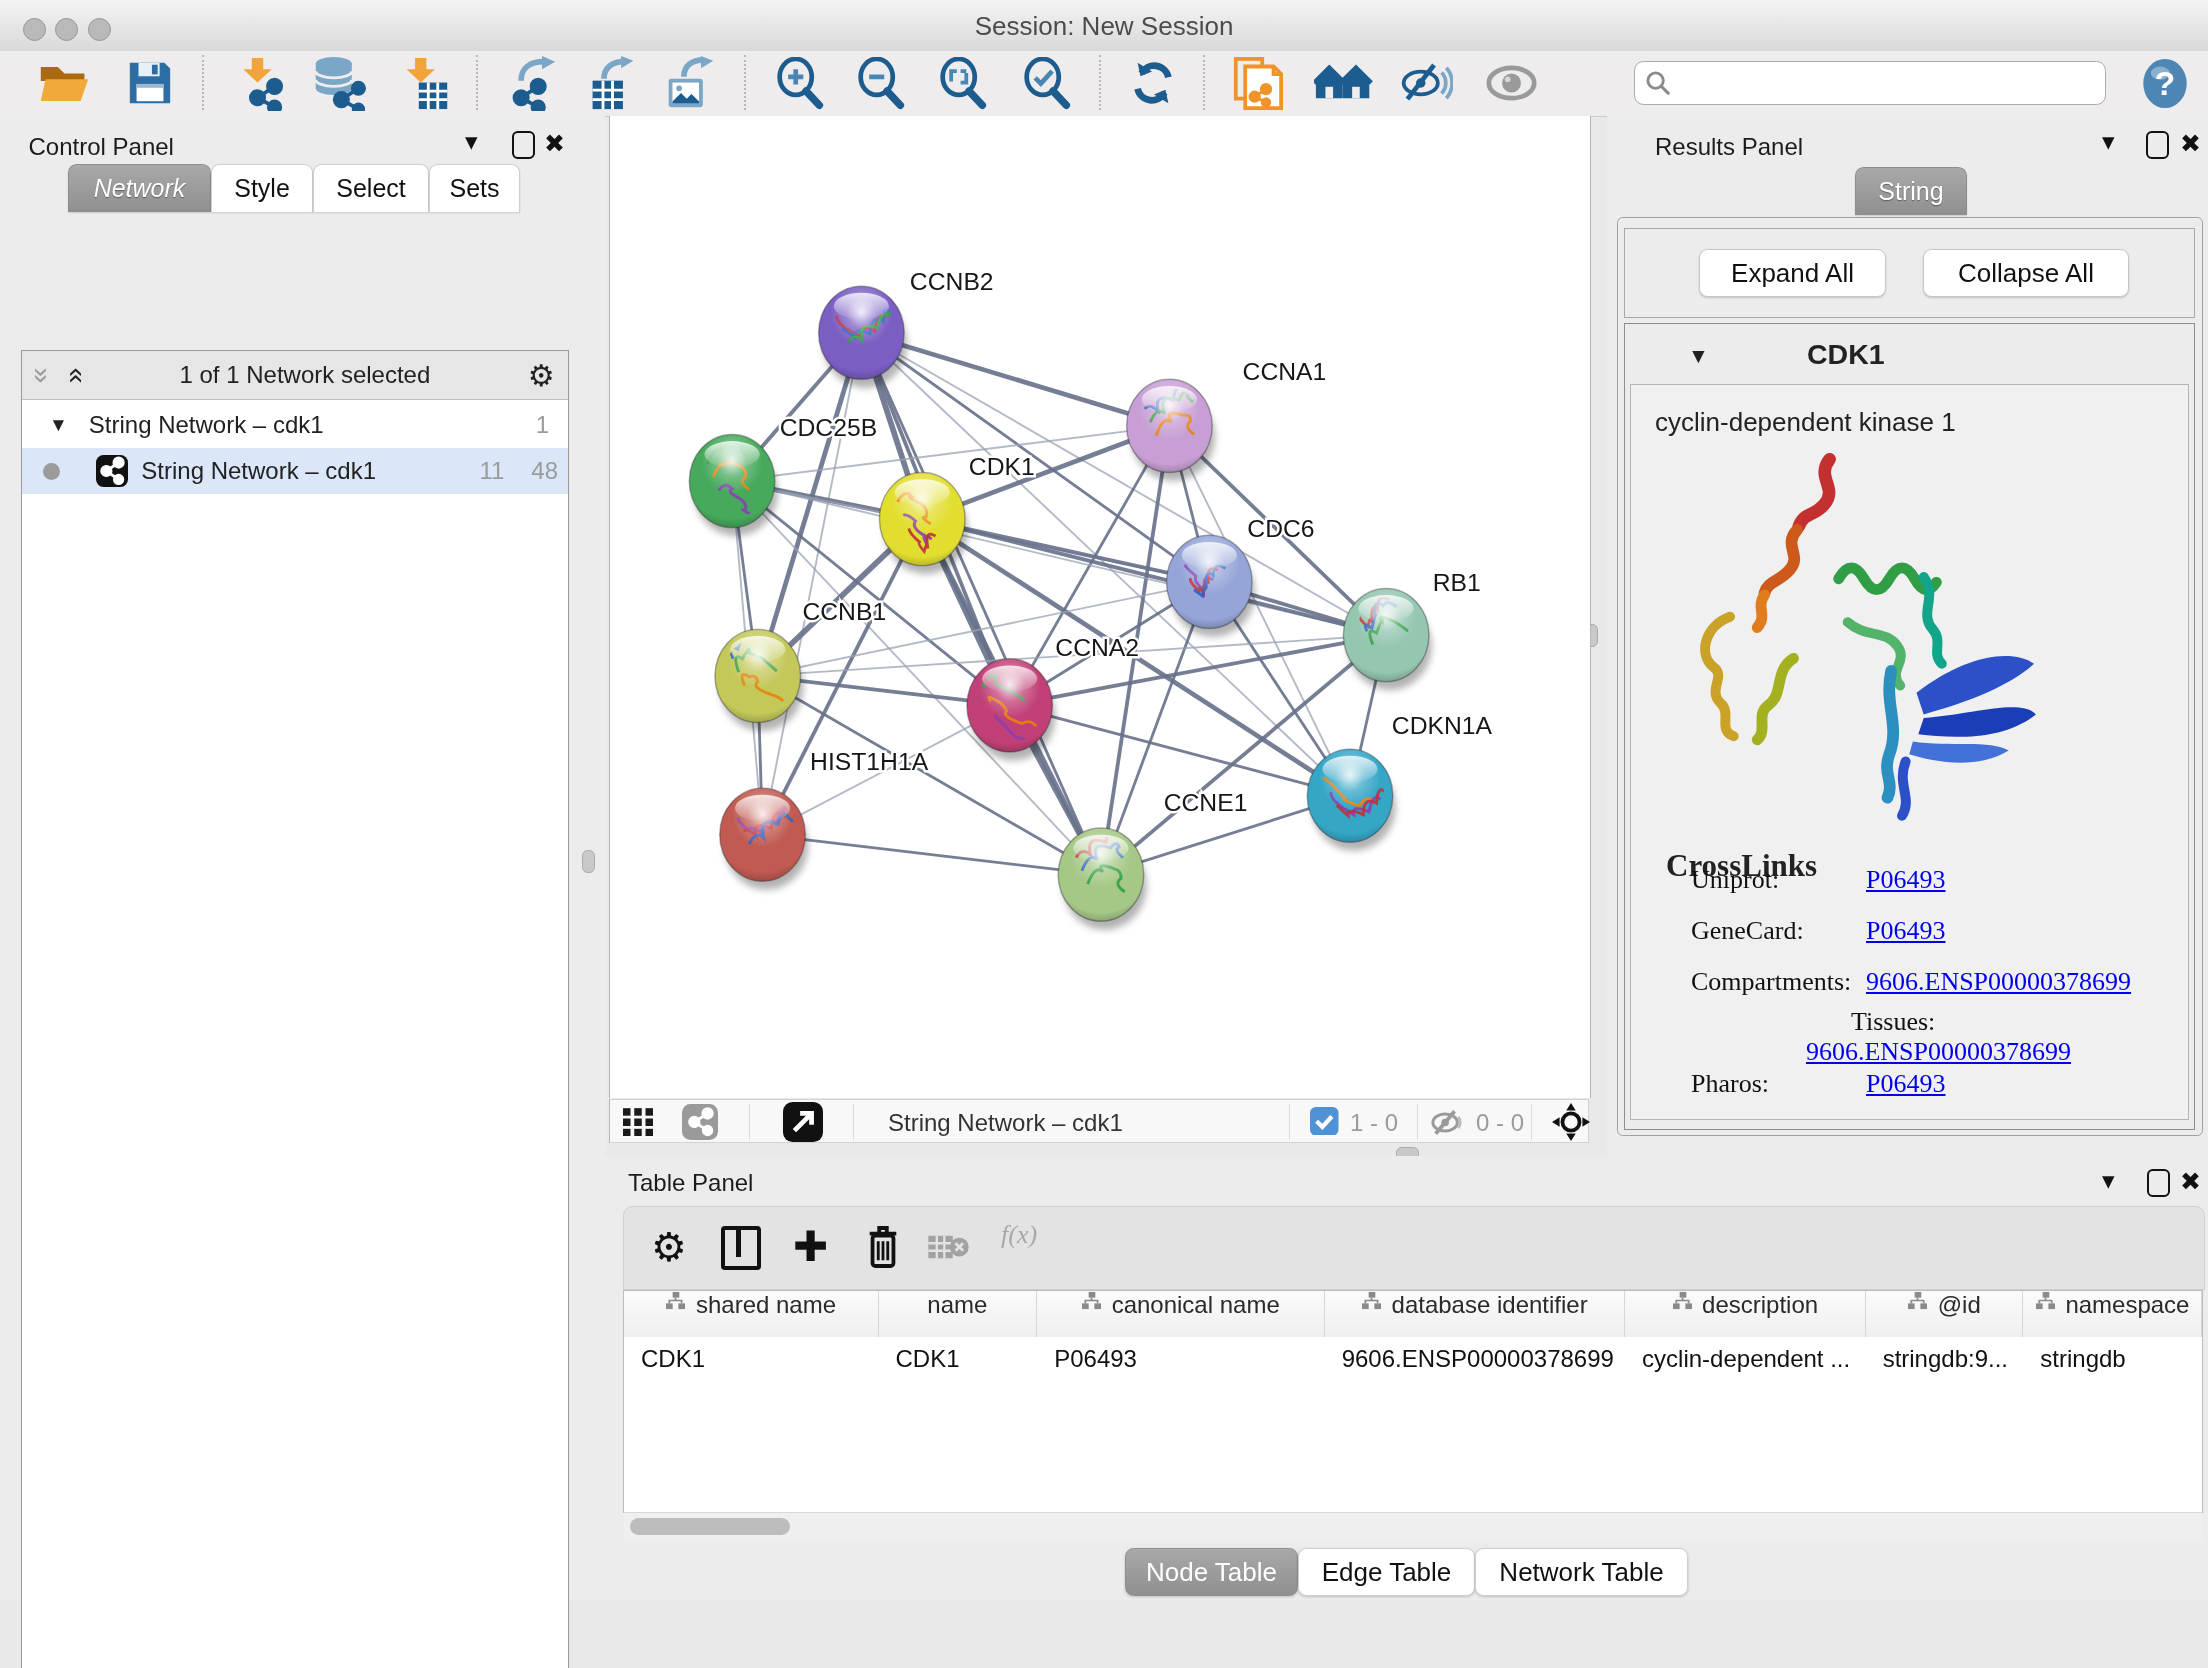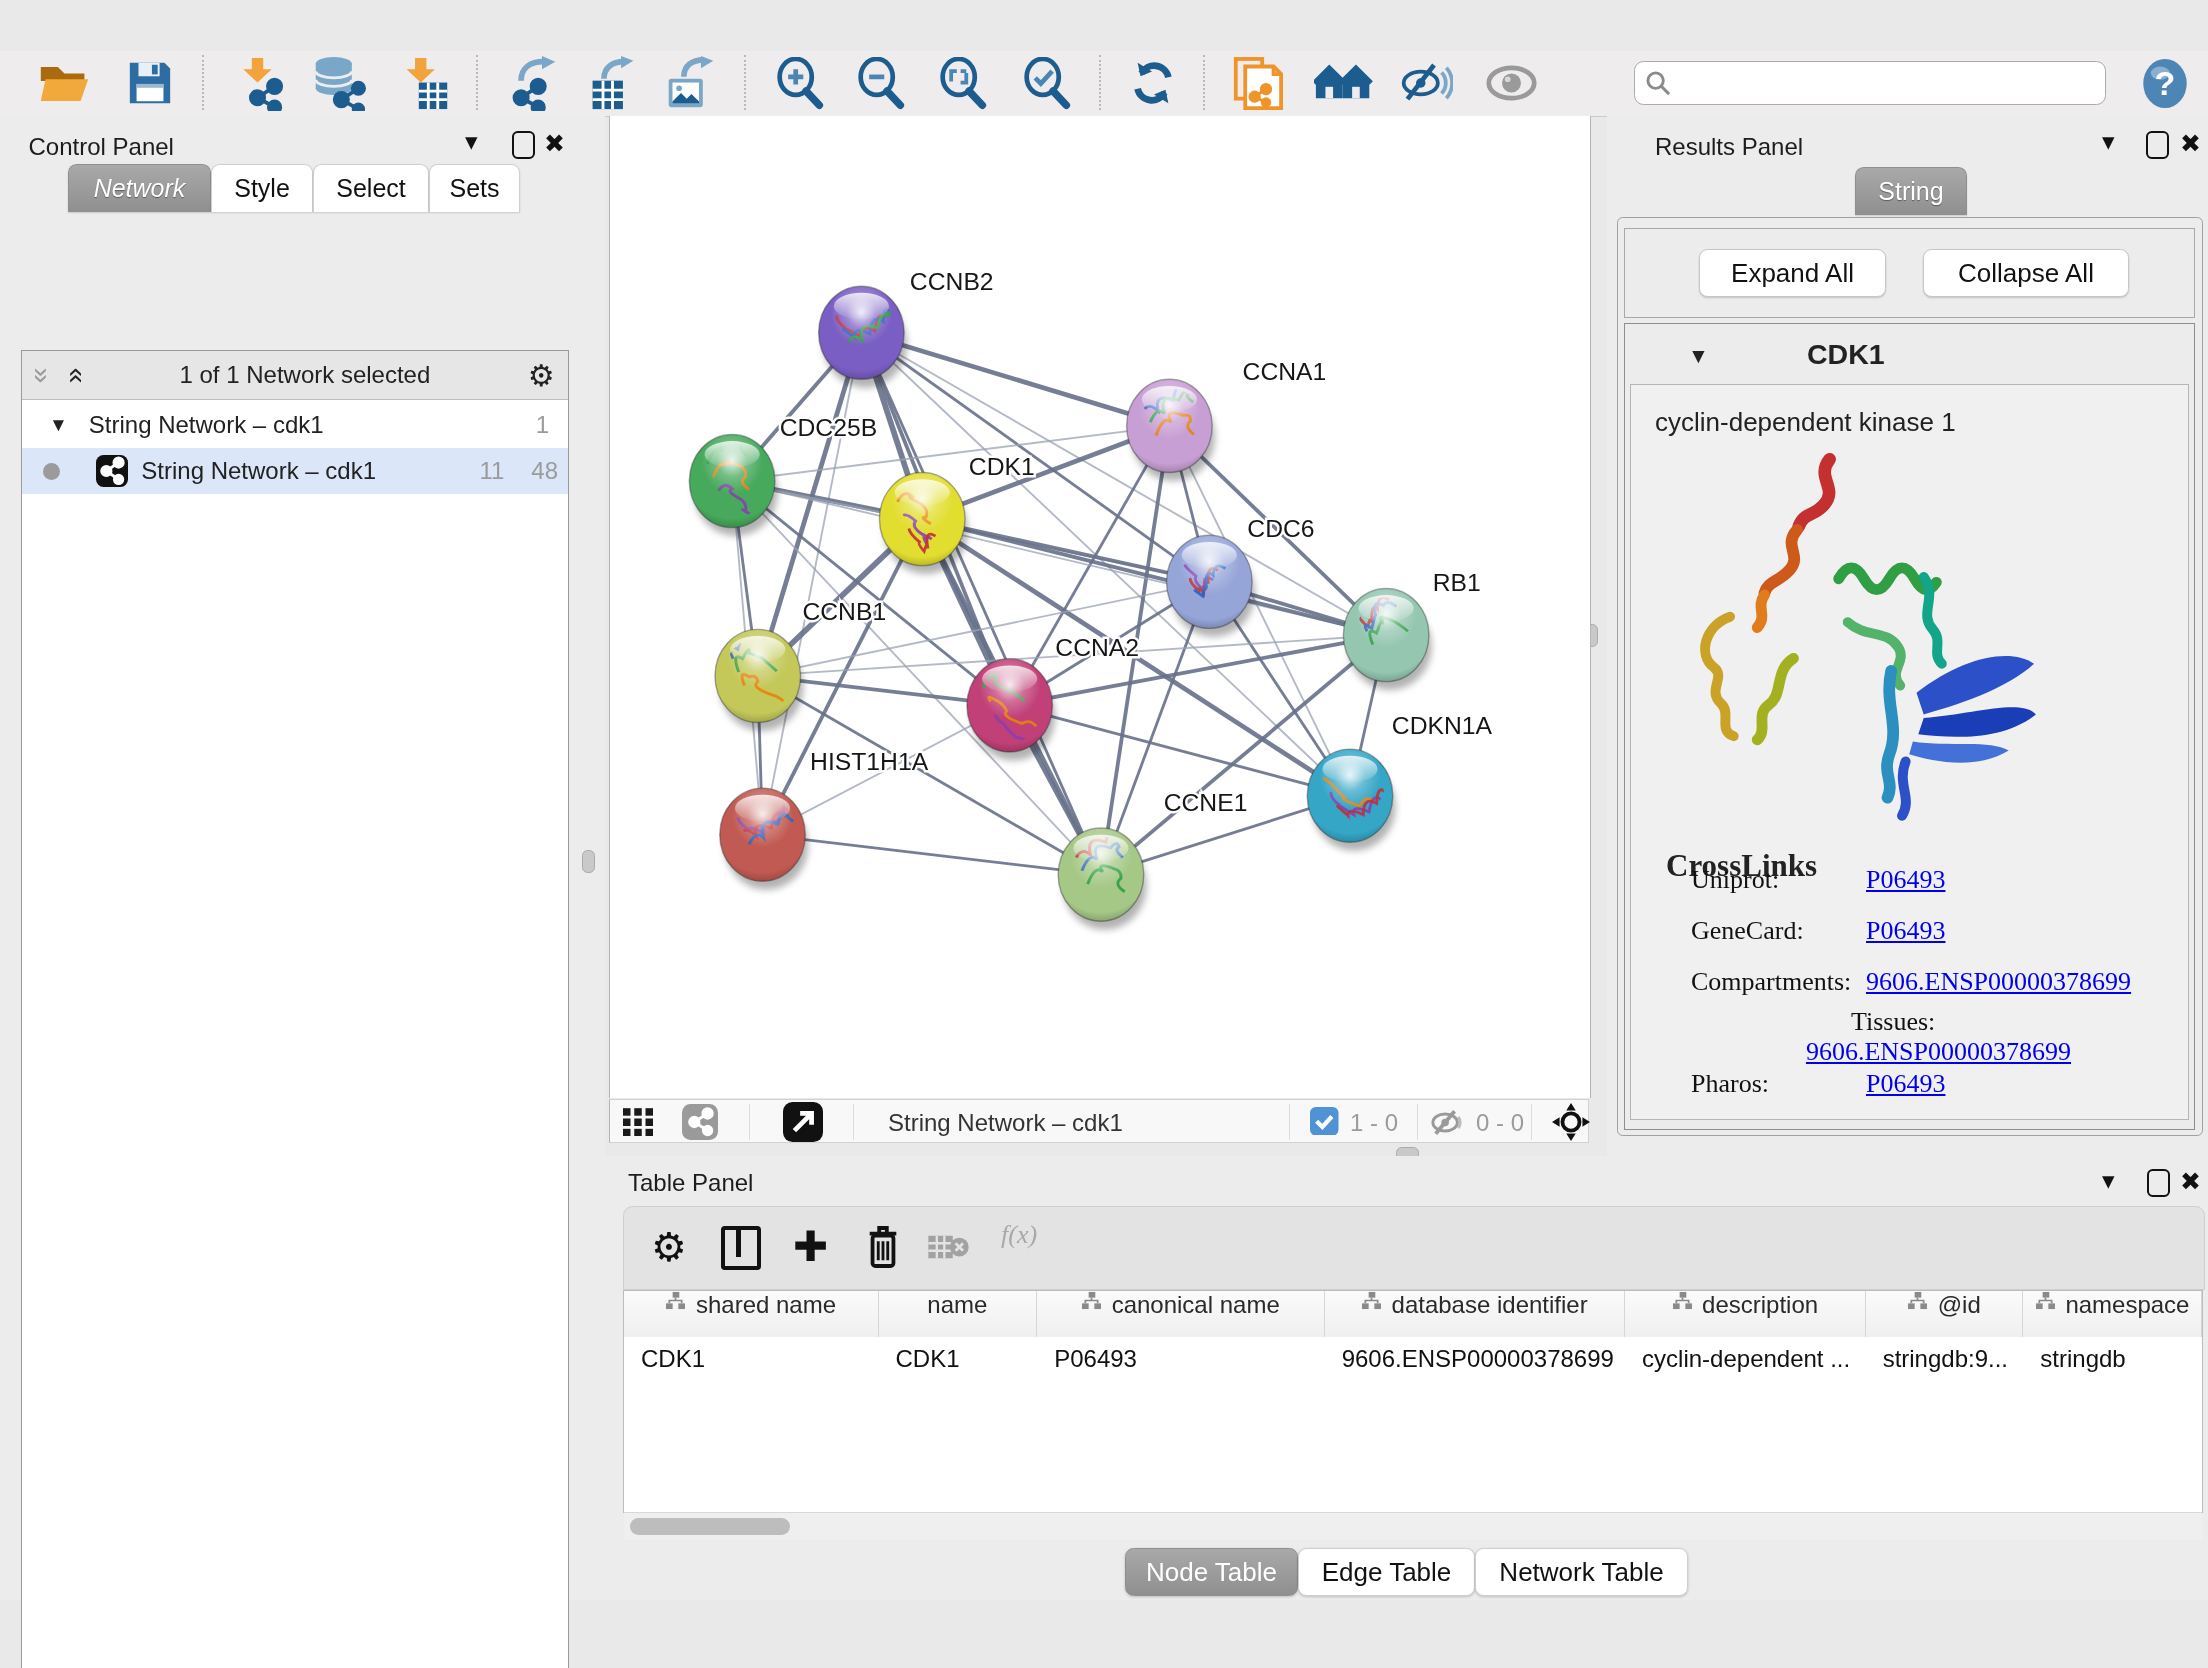--- a/index.html
+++ b/index.html
@@ -75,20 +75,26 @@
           display:flex;align-items:center;justify-content:center;gap:11.4px;font-size:25px;}
   .dot{width:21px;height:21px;border-radius:50%;background:#1d8a3c;}
   .split-dot{position:absolute;background:#c9c9c9;border:1px solid #aaa;border-radius:5.7px;}
   svg{display:block;}
 </style>
 </head>
 <body>
 
 <div class="app">
 
+  <div class="abs titlebar">
+    <div class="tlight" style="left:23px"></div>
+    <div class="tlight" style="left:55px"></div>
+    <div class="tlight" style="left:88px"></div>
+    <div class="wtitle">Session: New Session</div>
+  </div>
 
   <div class="abs toolbar">
     <div class="tbtn" style="left:29.5px">
       <svg width="55" height="48" viewBox="0 0 58 50">
         <path d="M4 8h18l7 7h21v8H4z" fill="#a96a10"></path>
         <path d="M9 21h45l-8 23H4z" fill="#f2a93b"></path>
       </svg>
     </div>
     <div class="tbtn" style="left:115px">
       <svg width="48" height="48" viewBox="0 0 50 50">

